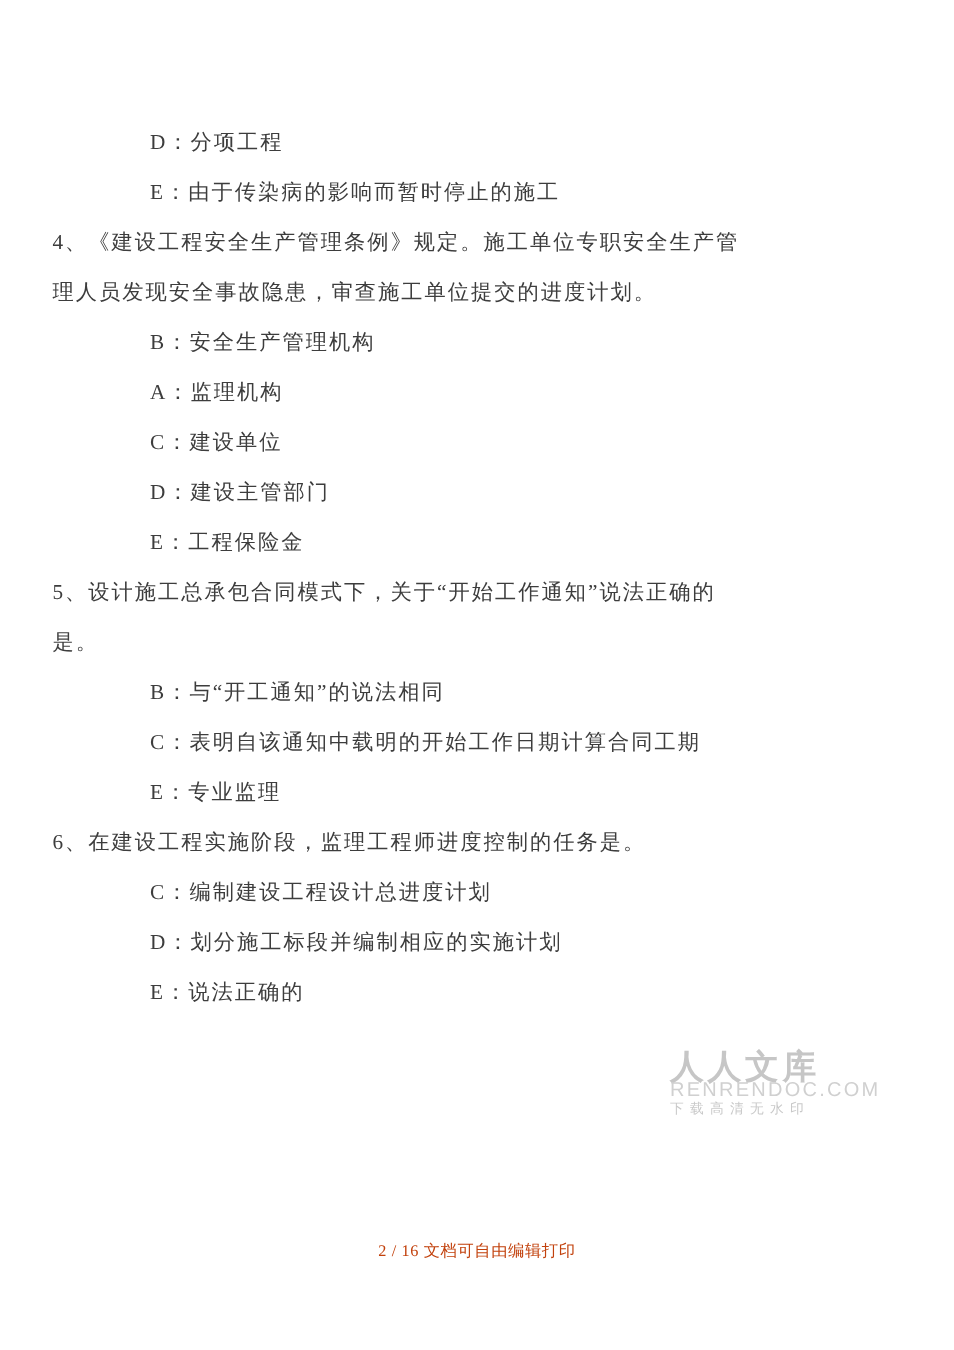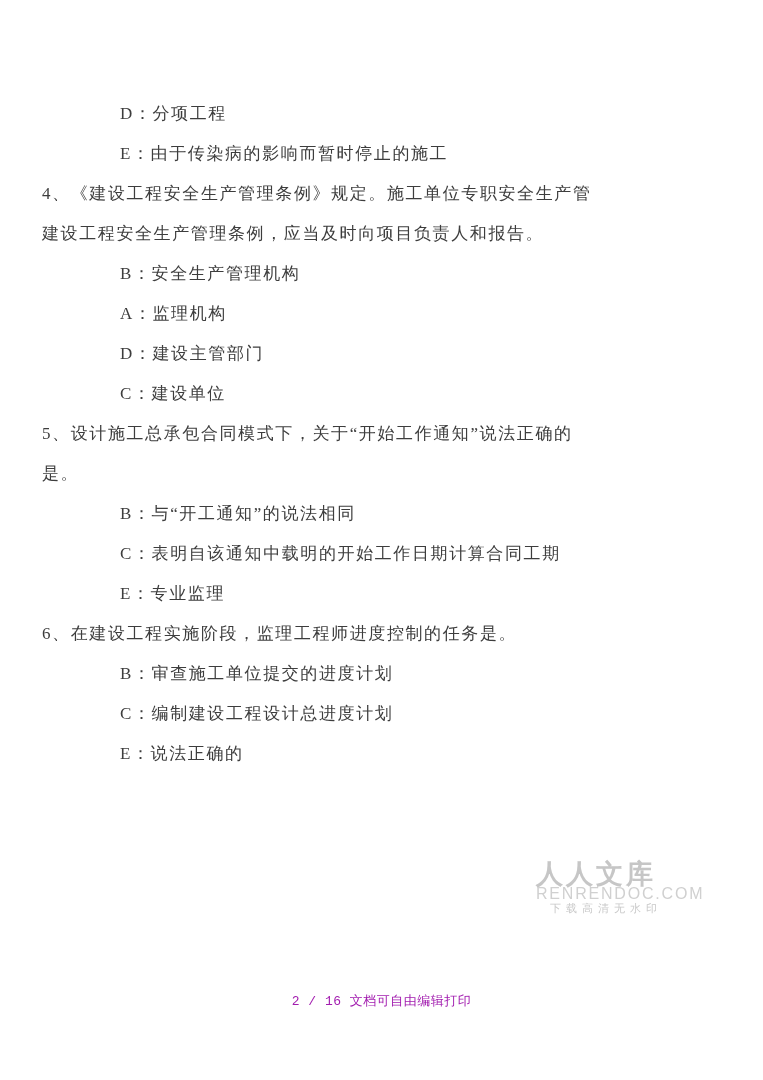--- a/index.html
+++ b/index.html
@@ -41,74 +41,73 @@
     user-select: none;
   }
   .wm-brand {
     font-size: 27px;
     line-height: 28px;
     font-weight: bold;
     letter-spacing: 3px;
     color: #c6c6c6;
     font-family: "Liberation Serif", "DejaVu Serif", serif;
     white-space: nowrap;
-    margin-top: 21px;
   }
   .wm-domain {
     font-size: 16px;
     line-height: 11px;
     letter-spacing: 1.8px;
     color: #d0d0d0;
     font-family: "Liberation Sans", "DejaVu Sans", sans-serif;
     white-space: nowrap;
   }
   .wm-tagline {
     margin-top: 3px;
     font-size: 11px;
     line-height: 12px;
     letter-spacing: 5px;
     color: #c9c9c9;
     font-family: "Liberation Sans", "DejaVu Sans", sans-serif;
     white-space: nowrap;
-    text-align: center;
   }
   .footer {
     position: absolute;
     top: 992px;
     left: 0;
     width: 763px;
     text-align: center;
     font-size: 13px;
-    color: #a21caf;
-    font-family: Liberation Mono, monospace;
+    color: #c2410c;
+    font-family: Liberation Serif, serif;
     letter-spacing: 0.5px;
   }
 </style>
 </head>
 <body>
 
 <div class="page">
 
   <div class="content">
     <div class="line opt">D：分项工程</div>
     <div class="line opt">E：由于传染病的影响而暂时停止的施工</div>
     <div class="line stem">4、《建设工程安全生产管理条例》规定。施工单位专职安全生产管</div>
-    <div class="line stem">建设工程安全生产管理条例，应当及时向项目负责人和报告。</div>
+    <div class="line stem">理人员发现安全事故隐患，审查施工单位提交的进度计划。</div>
     <div class="line opt">B：安全生产管理机构</div>
     <div class="line opt">A：监理机构</div>
+    <div class="line opt">C：建设单位</div>
     <div class="line opt">D：建设主管部门</div>
-    <div class="line opt">C：建设单位</div>
+    <div class="line opt">E：工程保险金</div>
     <div class="line stem">5、设计施工总承包合同模式下，关于“开始工作通知”说法正确的</div>
     <div class="line stem">是。</div>
     <div class="line opt">B：与“开工通知”的说法相同</div>
     <div class="line opt">C：表明自该通知中载明的开始工作日期计算合同工期</div>
     <div class="line opt">E：专业监理</div>
     <div class="line stem">6、在建设工程实施阶段，监理工程师进度控制的任务是。</div>
-    <div class="line opt">B：审查施工单位提交的进度计划</div>
     <div class="line opt">C：编制建设工程设计总进度计划</div>
+    <div class="line opt">D：划分施工标段并编制相应的实施计划</div>
     <div class="line opt">E：说法正确的</div>
   </div>
 
   <div class="watermark">
     <div class="wm-brand">人人文库</div>
     <div class="wm-domain">RENRENDOC.COM</div>
     <div class="wm-tagline">下载高清无水印</div>
   </div>
 
   <div class="footer">2 / 16 文档可自由编辑打印</div>

